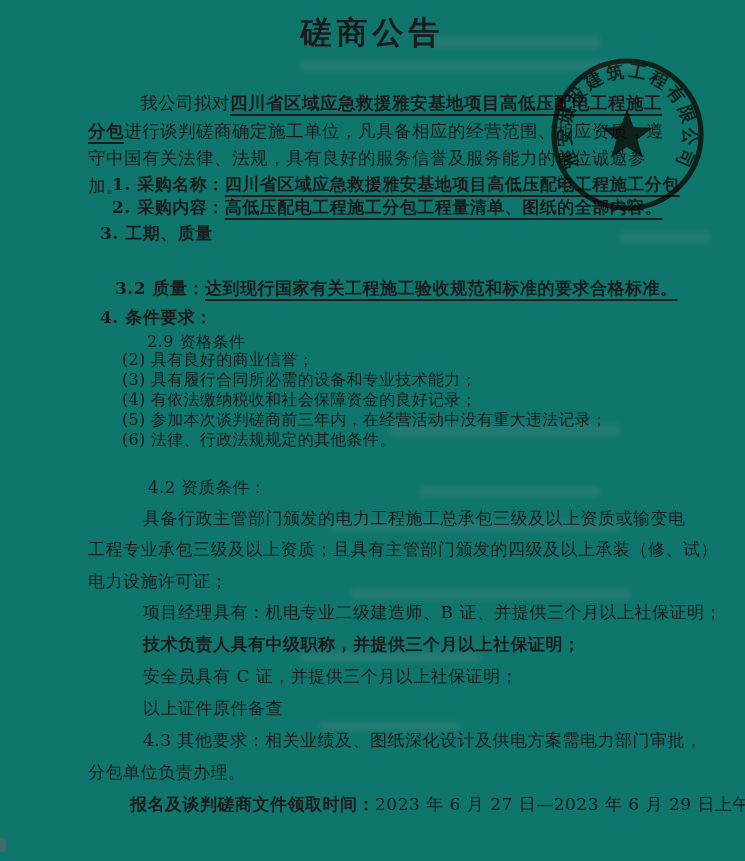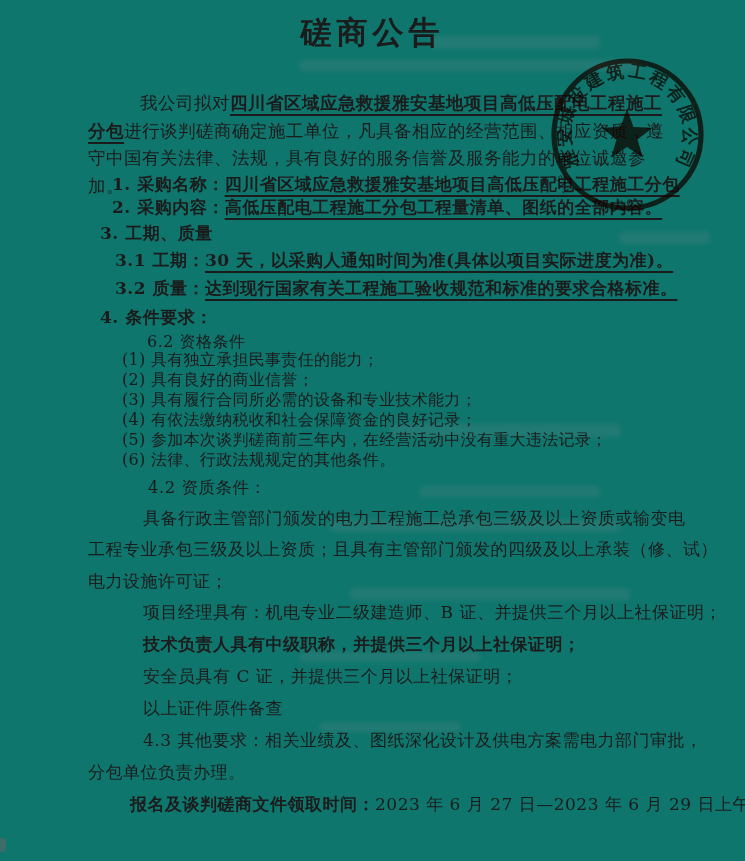--- a/index.html
+++ b/index.html
@@ -44,27 +44,25 @@
   <div class="edge-mark"></div>
 
   <h1 class="title">磋商公告</h1>
 
   <p class="intro"><span>我公司拟对</span><span class="b u">四川省区域应急救援雅安基地项目高低压配电工程施工分包</span><span>进行谈判磋商确定施工单位，凡具备相应的经营范围、相应资质，遵守中国有关法律、法规，具有良好的服务信誉及服务能力的单位诚邀参加。</span></p>
 
   <div class="line" style="left:112px; top:173px;"><span class="b">1. 采购名称：</span><span class="b u">四川省区域应急救援雅安基地项目高低压配电工程施工分包</span></div>
   <div class="line" style="left:112px; top:196px;"><span class="b">2. 采购内容：</span><span class="b u">高低压配电工程施工分包工程量清单、图纸的全部内容。</span></div>
 
   <div class="line b" style="left:100px; top:222px;">3. 工期、质量</div>
-  <div class="line" style="left:115px; top:249px;"><span class="b">3.1 工期：</span><span class="b u">30 天，以采购人通知时间为准(具体以项目实际进度为准)。</span></div>
   <div class="line" style="left:115px; top:277px;"><span class="b">3.2 质量：</span><span class="b u">达到现行国家有关工程施工验收规范和标准的要求合格标准。</span></div>
 
   <div class="line b" style="left:100px; top:306px;">4. 条件要求：</div>
-  <div class="line" style="left:147px; top:332px; font-size:16px;">6.2 资格条件</div>
+  <div class="line" style="left:147px; top:332px; font-size:16px;">2.9 资格条件</div>
   <ul class="list41">
-    <li>(1) 具有独立承担民事责任的能力；</li>
     <li>(2) 具有良好的商业信誉；</li>
     <li>(3) 具有履行合同所必需的设备和专业技术能力；</li>
     <li>(4) 有依法缴纳税收和社会保障资金的良好记录；</li>
     <li>(5) 参加本次谈判磋商前三年内，在经营活动中没有重大违法记录；</li>
     <li>(6) 法律、行政法规规定的其他条件。</li>
   </ul>
   <div class="line" style="left:148px; top:477px; font-size:16.5px;">4.2 资质条件：</div>
   <div class="line" style="left:143px; top:507px;">具备行政主管部门颁发的电力工程施工总承包三级及以上资质或输变电</div>
   <div class="line" style="left:88px;  top:538px;text-align:center;">工程专业承包三级及以上资质；且具有主管部门颁发的四级及以上承装（修、试）</div>
   <div class="line" style="left:88px;  top:570px;">电力设施许可证；</div>

